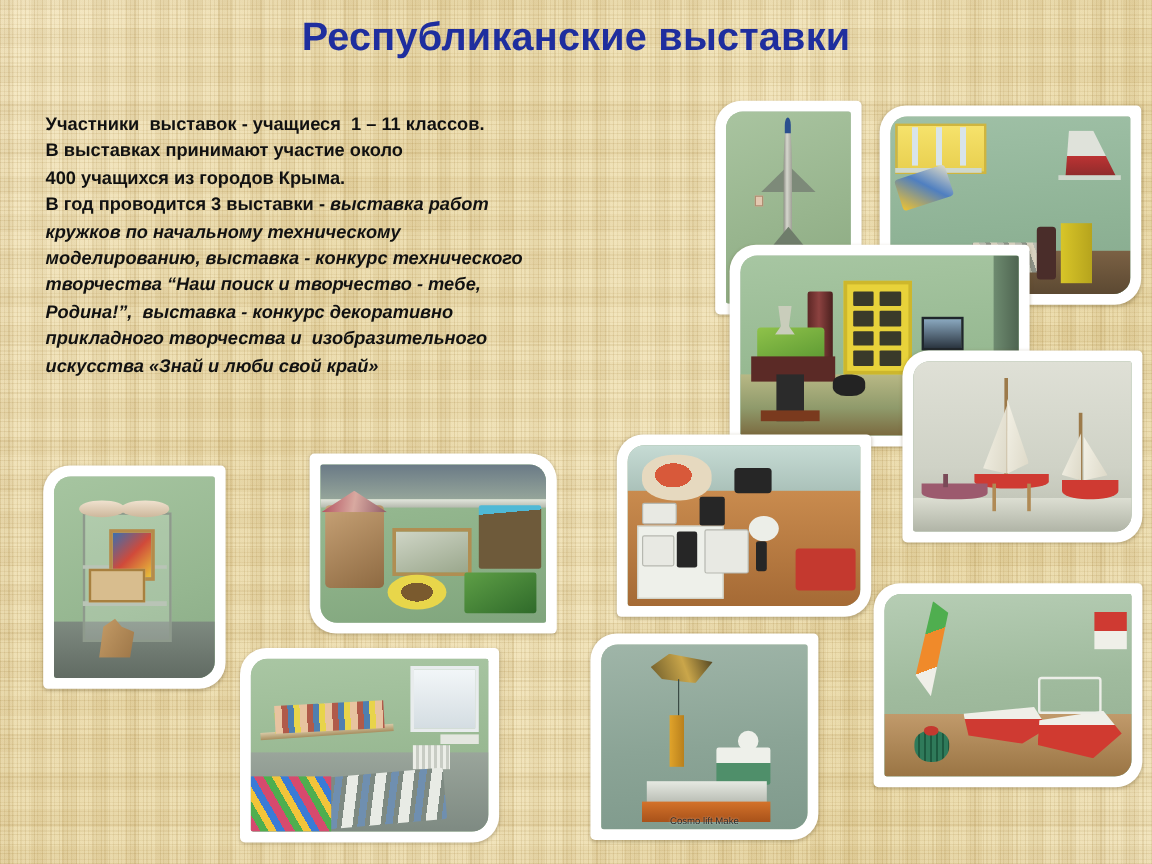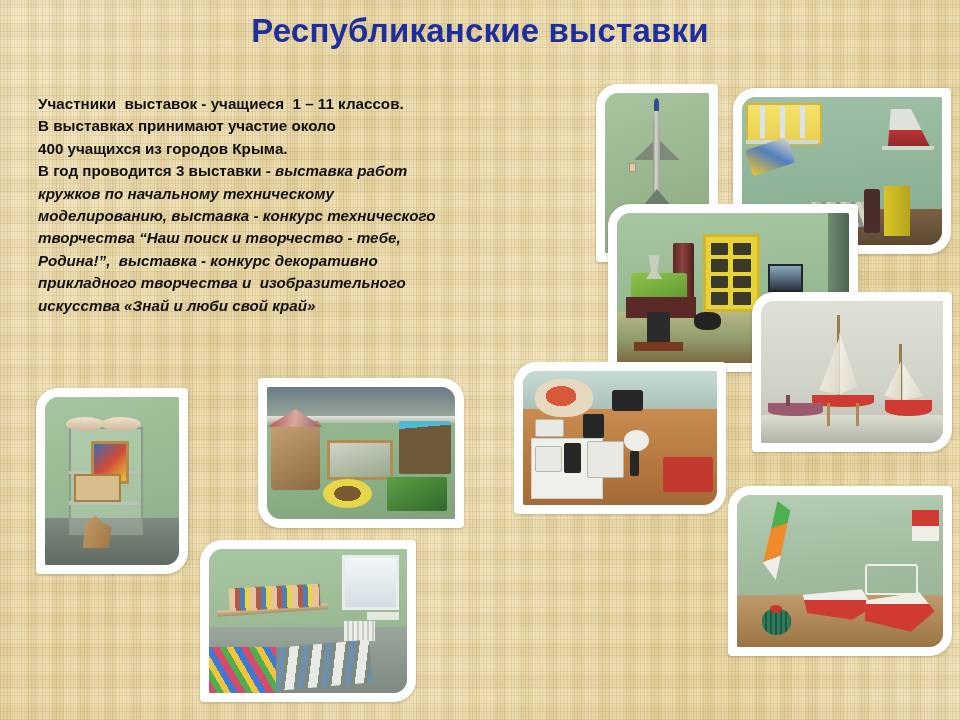--- a/index.html
+++ b/index.html
@@ -330,20 +330,34 @@
         <div class="dev" style="left:6%;top:56%;width:13%;height:18%;"></div>
         <div class="dark" style="left:21%;top:54%;width:9%;height:22%;"></div>
         <div class="dev" style="left:33%;top:52%;width:18%;height:26%;"></div>
         <div class="lamp"></div>
         <div class="dark" style="left:55%;top:60%;width:5%;height:18%;"></div>
         <div class="dark" style="left:46%;top:14%;width:16%;height:16%;border-radius:3px;"></div>
       </div>
     </div>
   </div>
 
+  <div class="photo" style="left:492px;top:528px;width:190px;height:172px;">
+    <div class="pic">
+      <div class="sc p6">
+        <div class="fly"></div>
+        <div class="wire"></div>
+        <div class="crane"></div>
+        <div class="ship"></div>
+        <div class="ball"></div>
+        <div class="plat"></div>
+        <div class="base"></div>
+      </div>
+      <span class="lbl">Cosmo lift Make</span>
+    </div>
+  </div>
 
   <div class="photo" style="left:36px;top:388px;width:152px;height:186px;">
     <div class="pic">
       <div class="sc p7">
         <div class="floor"></div>
         <div class="case"></div>
         <div class="sh" style="top:44%"></div>
         <div class="sh" style="top:62%"></div>
         <div class="plate" style="left:16%;width:28%"></div>
         <div class="plate" style="left:42%;width:30%"></div>

